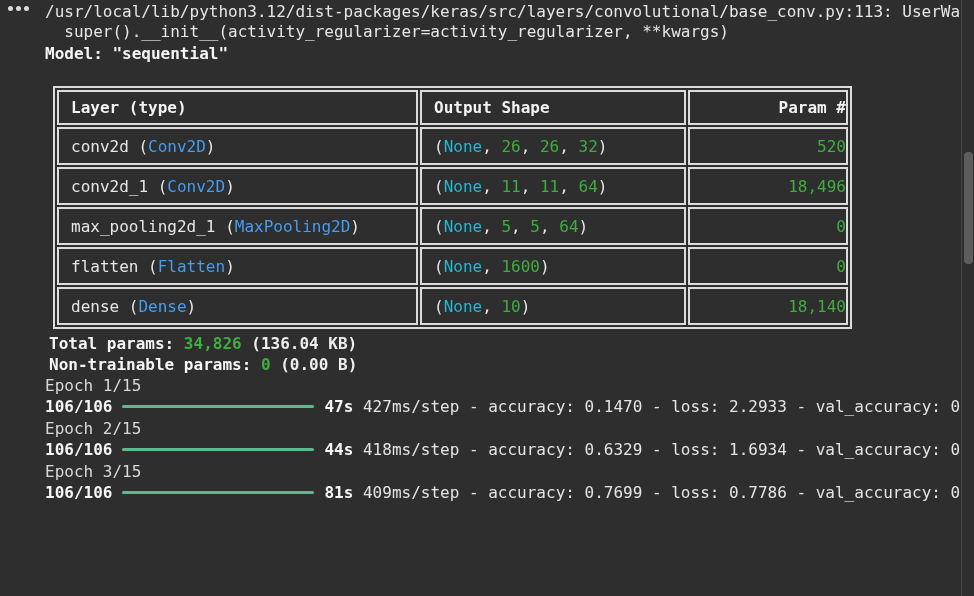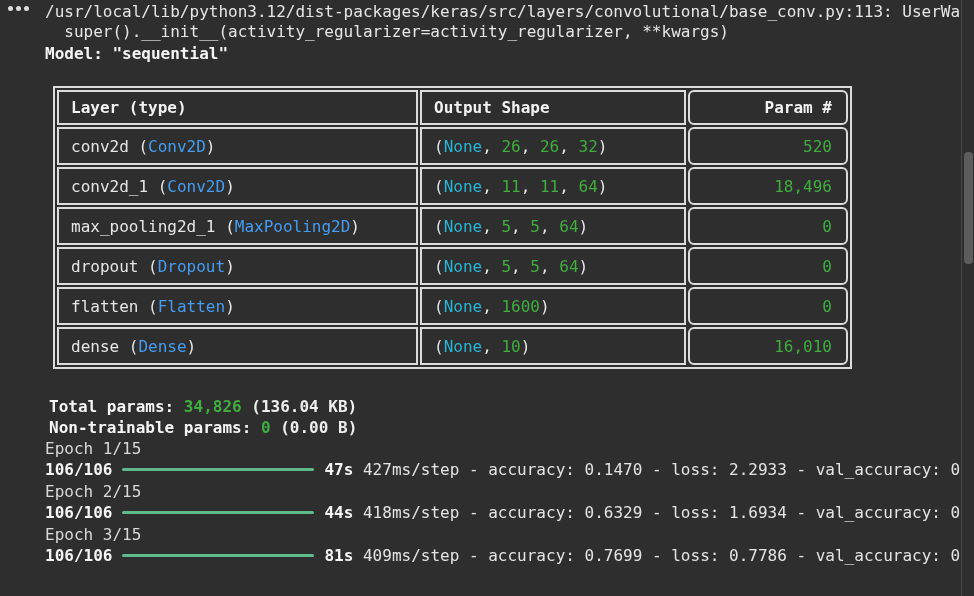--- a/index.html
+++ b/index.html
@@ -34,28 +34,28 @@
   }
   table.summary th, table.summary td {
     border:2px solid #dcdcdc;
     padding:0 0 0 12px;
     white-space:nowrap; overflow:hidden;
     font-weight:normal; text-align:left;
     background:#2e2e2e;
   }
   table.summary th { height:31px; font-weight:bold; color:#f2f2f2; }
   table.summary td { height:34px; }
-  table.summary th.num, table.summary td.num { text-align:right; padding-right:14px; padding-left:0;border-radius:6px; }
+  table.summary th.num, table.summary td.num { text-align:right; padding-left:0; }
   .tok-class { color:#459df2; }
   .tok-none  { color:#27b6d6; }
   .tok-num   { color:#3fae3f;text-align:right; }
   .tok-plain { color:#e6e6e6; }
 
   
-  .totals { margin-top:27px; padding-left:4px; line-height:21px; white-space:nowrap; }
+  .totals { margin-top:4px; padding-left:4px; line-height:21px; white-space:nowrap; }
   .totals .lbl { font-weight:bold; color:#f5f5f5; }
   .totals .val { color:#3fae3f; font-weight:bold; }
   .totals .sz  { color:#eeeeee; font-weight:bold; }
 
   
   .log { line-height:21.4px; white-space:nowrap; overflow:hidden; }
   .log .epoch-line { color:#d9d9d9; }
   .log .steps { font-weight:bold; color:#f5f5f5; }
   .log .bar {
     display:inline-block; width:192px; height:3px;
@@ -115,33 +115,28 @@
             <td><span class="tok-plain">conv2d_1 (</span><span class="tok-class">Conv2D</span><span class="tok-plain">)</span></td>
             <td><span class="tok-plain">(</span><span class="tok-none">None</span><span class="tok-plain">, </span><span class="tok-num">11</span><span class="tok-plain">, </span><span class="tok-num">11</span><span class="tok-plain">, </span><span class="tok-num">64</span><span class="tok-plain">)</span></td>
             <td class="num"><span class="tok-num">18,496</span></td>
           </tr>
           <tr>
             <td><span class="tok-plain">max_pooling2d_1 (</span><span class="tok-class">MaxPooling2D</span><span class="tok-plain">)</span></td>
             <td><span class="tok-plain">(</span><span class="tok-none">None</span><span class="tok-plain">, </span><span class="tok-num">5</span><span class="tok-plain">, </span><span class="tok-num">5</span><span class="tok-plain">, </span><span class="tok-num">64</span><span class="tok-plain">)</span></td>
             <td class="num"><span class="tok-num">0</span></td>
           </tr>
           <tr>
-            <td><span class="tok-plain">dropout (</span><span class="tok-class">Dropout</span><span class="tok-plain">)</span></td>
-            <td><span class="tok-plain">(</span><span class="tok-none">None</span><span class="tok-plain">, </span><span class="tok-num">5</span><span class="tok-plain">, </span><span class="tok-num">5</span><span class="tok-plain">, </span><span class="tok-num">64</span><span class="tok-plain">)</span></td>
-            <td class="num"><span class="tok-num">0</span></td>
-          </tr>
-          <tr>
             <td><span class="tok-plain">flatten (</span><span class="tok-class">Flatten</span><span class="tok-plain">)</span></td>
             <td><span class="tok-plain">(</span><span class="tok-none">None</span><span class="tok-plain">, </span><span class="tok-num">1600</span><span class="tok-plain">)</span></td>
             <td class="num"><span class="tok-num">0</span></td>
           </tr>
           <tr>
             <td><span class="tok-plain">dense (</span><span class="tok-class">Dense</span><span class="tok-plain">)</span></td>
             <td><span class="tok-plain">(</span><span class="tok-none">None</span><span class="tok-plain">, </span><span class="tok-num">10</span><span class="tok-plain">)</span></td>
-            <td class="num"><span class="tok-num">16,010</span></td>
+            <td class="num"><span class="tok-num">18,140</span></td>
           </tr>
         </tbody>
     </table>
 
     <div class="totals">
         <div><span class="lbl">Total params: </span><span class="val">34,826</span><span class="sz"> (136.04 KB)</span></div>
         <div><span class="lbl">Non-trainable params: </span><span class="val">0</span><span class="sz"> (0.00 B)</span></div>
       </div>
 
     <div class="log">

